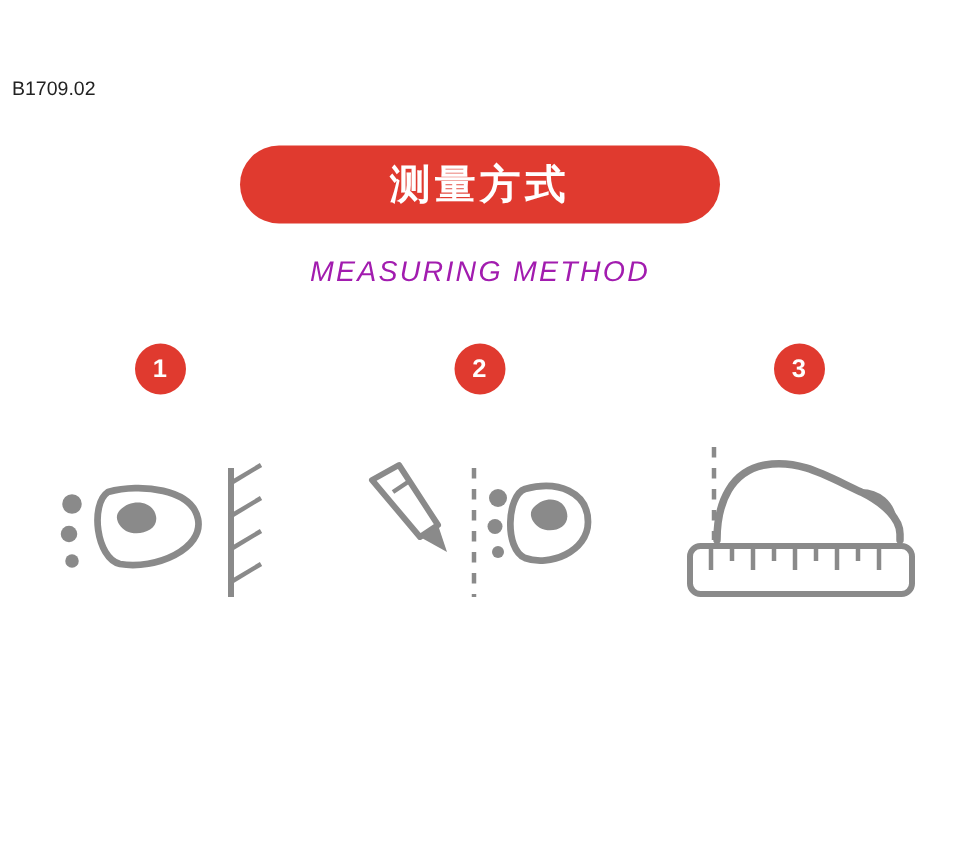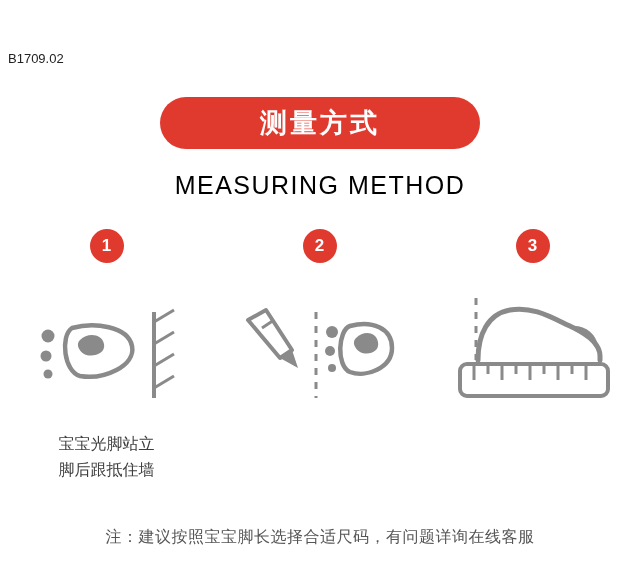--- a/index.html
+++ b/index.html
@@ -53,24 +53,25 @@
     font-weight: bold;
     letter-spacing: 3px;
     font-family: Liberation Mono, monospace;
   }
   .subtitle {
     position: absolute;
     top: 126px;
     left: 0;
     width: 640px;
     text-align: center;
-    color: #000000;
-    font-size: 25px;
+    color: #a21caf;
+    font-size: 19px;
     letter-spacing: 1.5px;
     font-family: "Liberation Sans", sans-serif;
+    font-style: italic;
   }
   .steps {
     position: absolute;
     top: 184px;
     left: 0;
     width: 640px;
     display: flex;
   }
   .step {
     width: 213px;
@@ -149,22 +150,20 @@
 
           <path d="M48 42 C 56 34, 70 36, 72 46 C 74 56, 60 60, 52 56 C 46 52, 44 46, 48 42 Z" fill="#8a8a8a"></path>
 
           <line x1="122" y1="14" x2="122" y2="100" stroke="#8a8a8a" stroke-width="4"></line>
           <line x1="122" y1="24" x2="142" y2="12" stroke="#8a8a8a" stroke-width="3"></line>
           <line x1="122" y1="46" x2="142" y2="34" stroke="#8a8a8a" stroke-width="3"></line>
           <line x1="122" y1="68" x2="142" y2="56" stroke="#8a8a8a" stroke-width="3"></line>
           <line x1="122" y1="90" x2="142" y2="78" stroke="#8a8a8a" stroke-width="3"></line>
         </svg>
       </div>
-      <div class="caption">宝宝光脚站立
-脚后跟抵住墙</div>
     </div>
 
     <div class="step">
       <div class="badge">2</div>
       <div class="art">
         <svg width="160" height="110" viewBox="0 0 160 110" xmlns="http://www.w3.org/2000/svg">
 
           <path d="M8 22 L 26 12 L 52 52 L 40 60 Z" fill="none" stroke="#8a8a8a" stroke-width="4" stroke-linejoin="round"></path>
           <path d="M40 60 L 52 52 L 58 70 Z" fill="#8a8a8a"></path>
           <line x1="22" y1="30" x2="34" y2="22" stroke="#8a8a8a" stroke-width="3"></line>
@@ -200,15 +199,14 @@
           <line x1="96" y1="70" x2="96" y2="80" stroke="#8a8a8a" stroke-width="3"></line>
           <line x1="110" y1="70" x2="110" y2="86" stroke="#8a8a8a" stroke-width="3"></line>
           <line x1="124" y1="70" x2="124" y2="80" stroke="#8a8a8a" stroke-width="3"></line>
           <line x1="138" y1="70" x2="138" y2="86" stroke="#8a8a8a" stroke-width="3"></line>
         </svg>
       </div>
     </div>
 
   </div>
 
-  <div class="note">注：建议按照宝宝脚长选择合适尺码，有问题详询在线客服</div>
 
 </div>
 
 </body></html>

